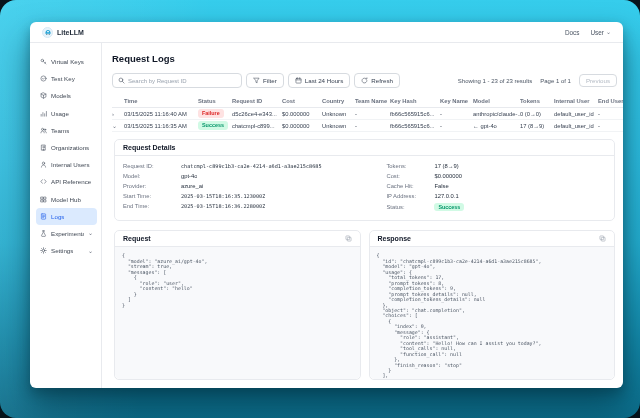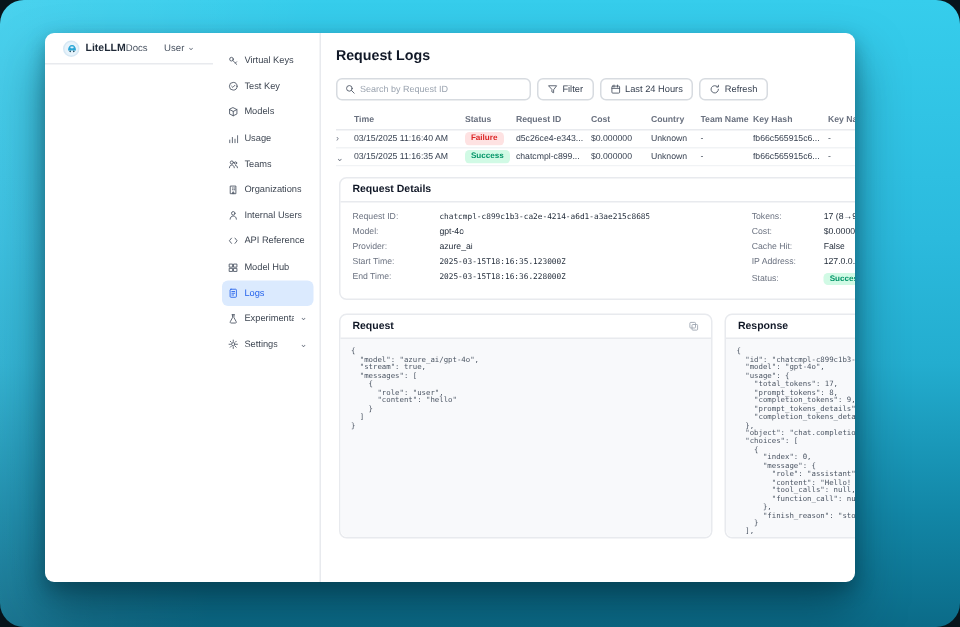--- a/index.html
+++ b/index.html
@@ -3,22 +3,22 @@
 <meta charset="utf-8">
 <style>
   * { box-sizing: border-box; margin: 0; padding: 0; }
   html,body { width:640px; height:418px; overflow:hidden; }
   body { font-family:"Liberation Sans",sans-serif; background:#07141b; }
   .stage { position:relative; width:640px; height:418px; background:#07141b; overflow:hidden; }
   .frame { position:absolute; inset:0; border-radius:16px;
     background:linear-gradient(180deg,#36cdec 0%,#2bbadd 38%,#23adcf 58%,#1286a6 82%,#0b6b88 100%); }
   .frame-sheen { position:absolute; inset:0; border-radius:16px;
     background:linear-gradient(100deg,rgba(255,255,255,.10) 0%,rgba(255,255,255,0) 30%); }
-  .window { position:absolute; left:30px; top:22px; width:540px; height:366px; background:#ffffff;
-    border-radius:6px; overflow:hidden; display:flex; flex-direction:row;
+  .window { position:absolute; left:30px; top:22px; width:593px; height:366px; background:#ffffff;
+    border-radius:6px; overflow:hidden; display:flex; flex-direction:column;
     box-shadow:0 18px 32px rgba(2,40,54,.5), 0 5px 12px rgba(2,40,54,.35); }
   
   .navbar { height:21px; flex:0 0 auto; border-bottom:1px solid #e8eaee; display:flex; align-items:center; justify-content:space-between; padding:0 12px; }
   .brand { display:flex; align-items:center; gap:4px; font-size:7px; font-weight:700; color:#1f2937; }
   .logo { width:11px; height:11px; border-radius:50%; background:#e7f3fb; border:1px solid #d6e8f4; display:flex; align-items:center; justify-content:center; }
   .nav-links { display:flex; align-items:center; gap:11px; font-size:6.4px; color:#4b5563; }
   .nav-user { display:flex; align-items:center; gap:2px; }
   .chev { font-size:6px; color:#6b7280; line-height:1; }
   
   .appbody { flex:1; display:flex; min-height:0; }

